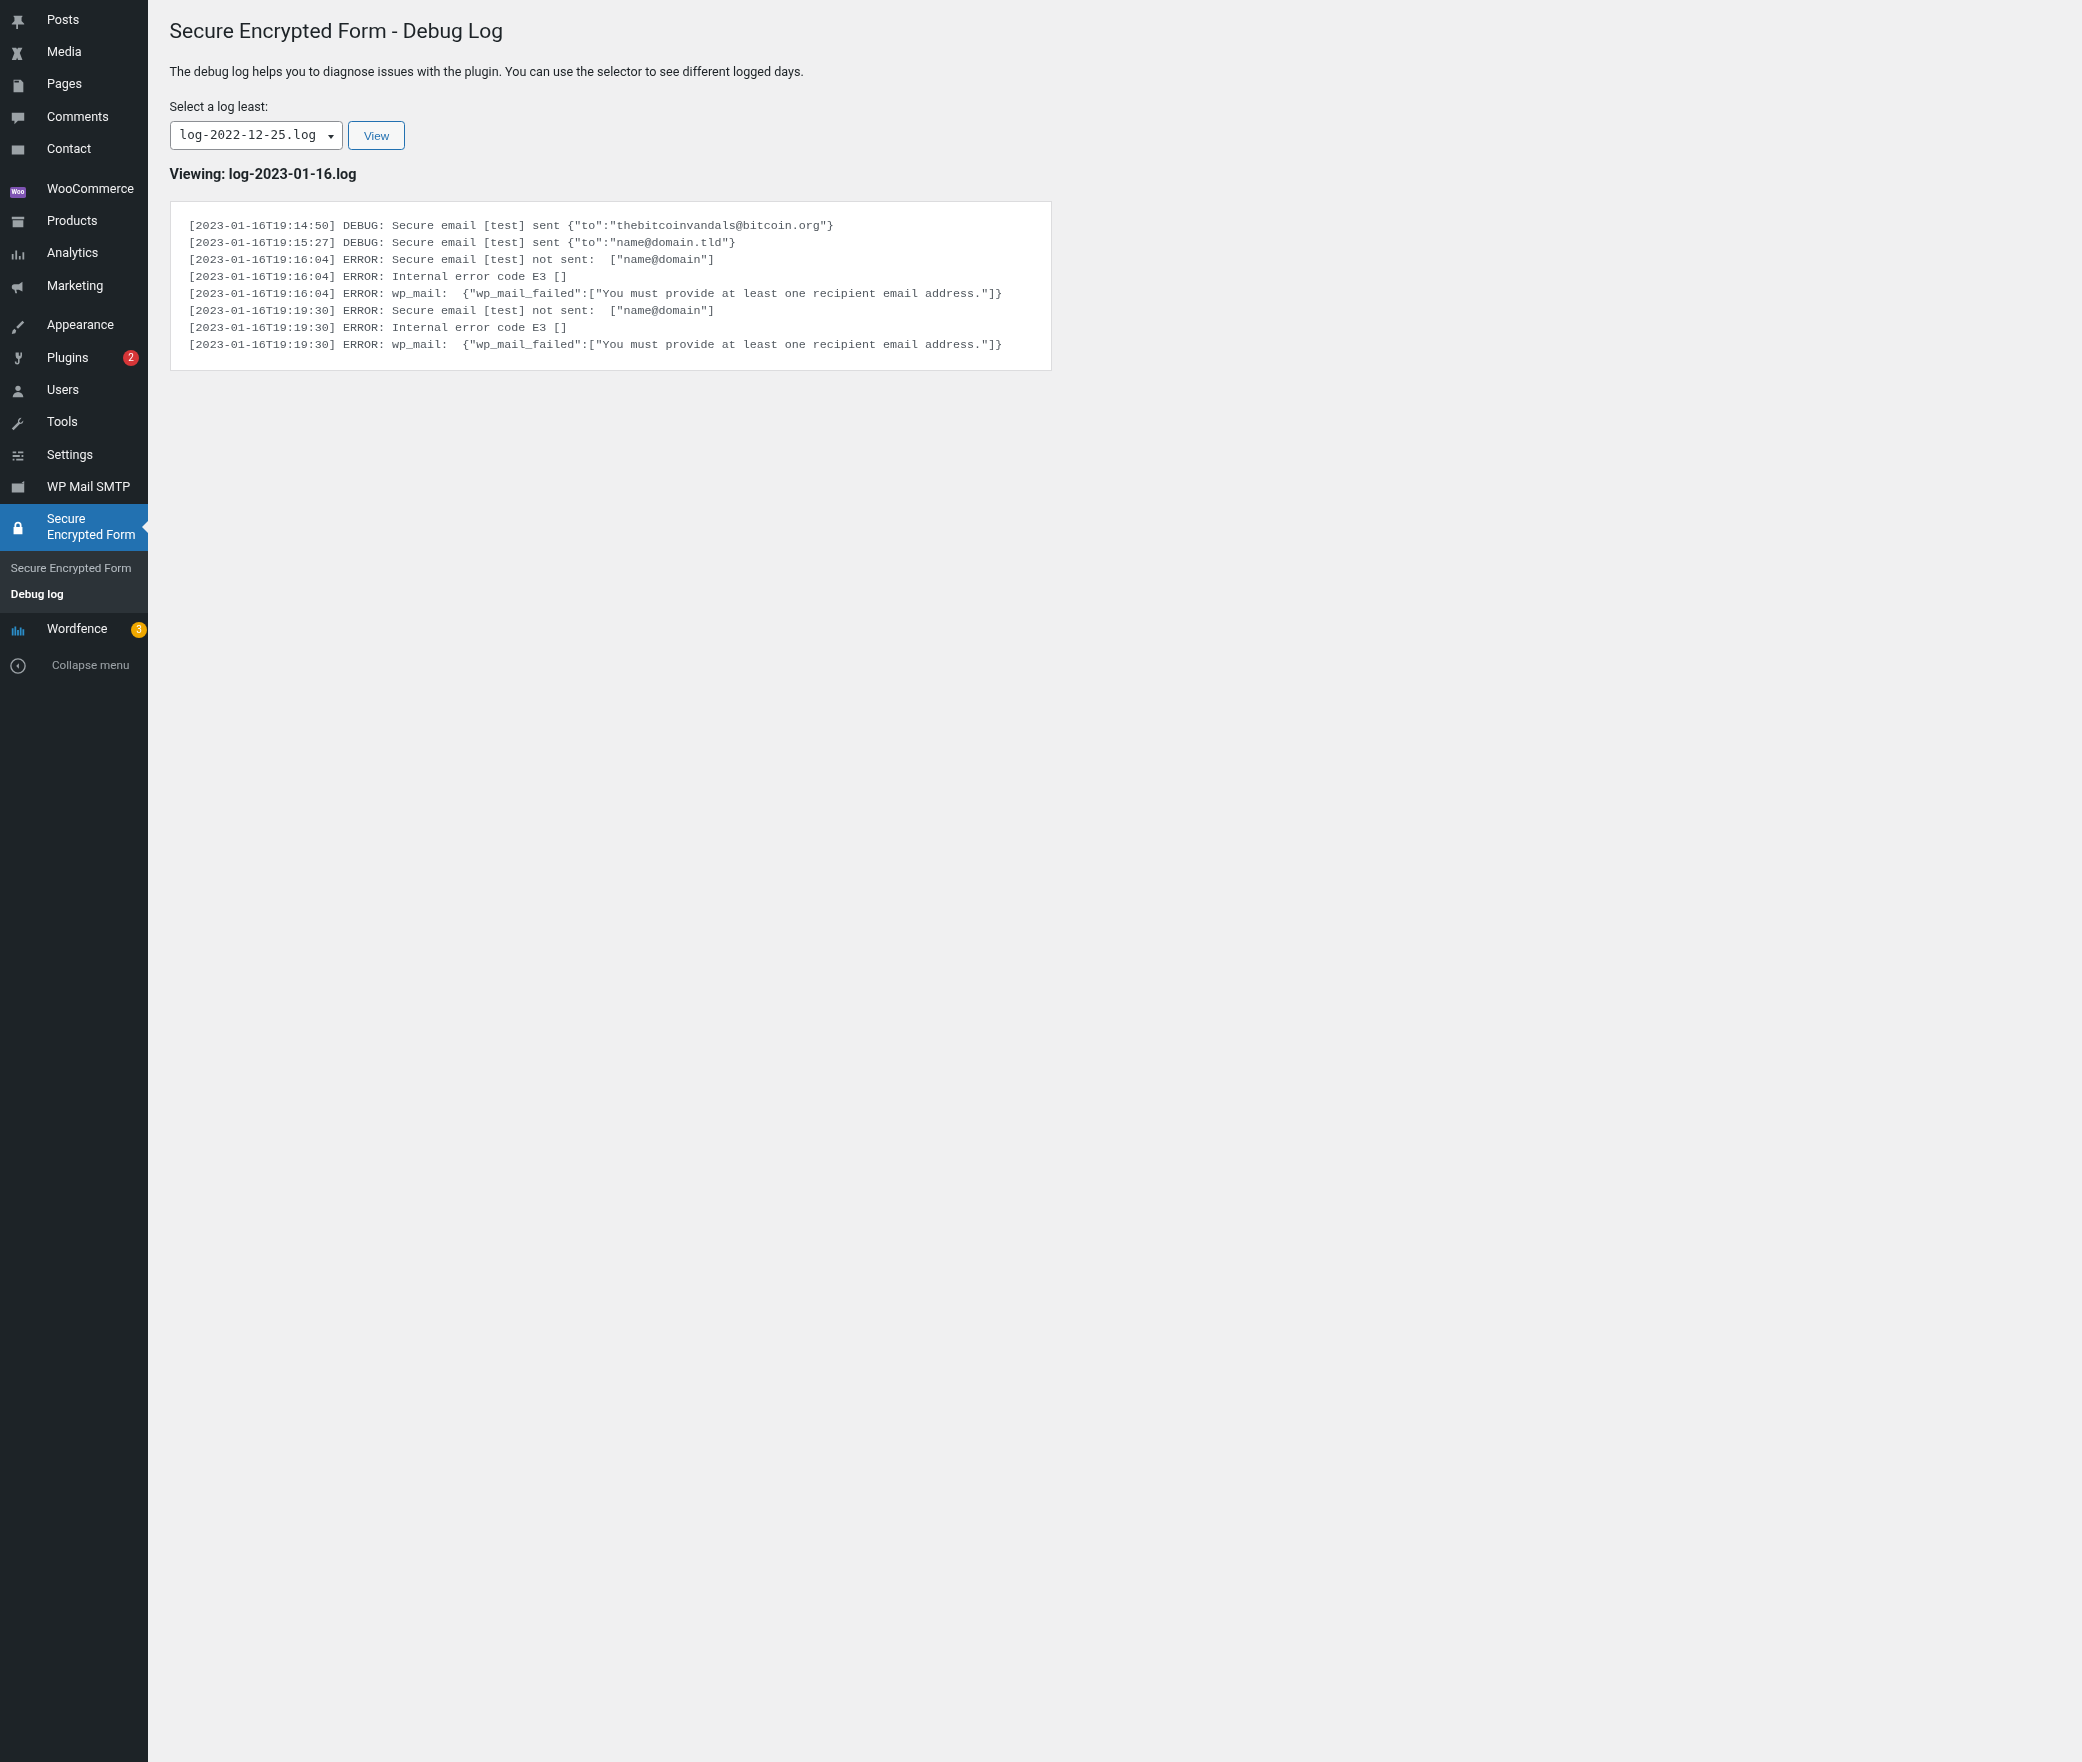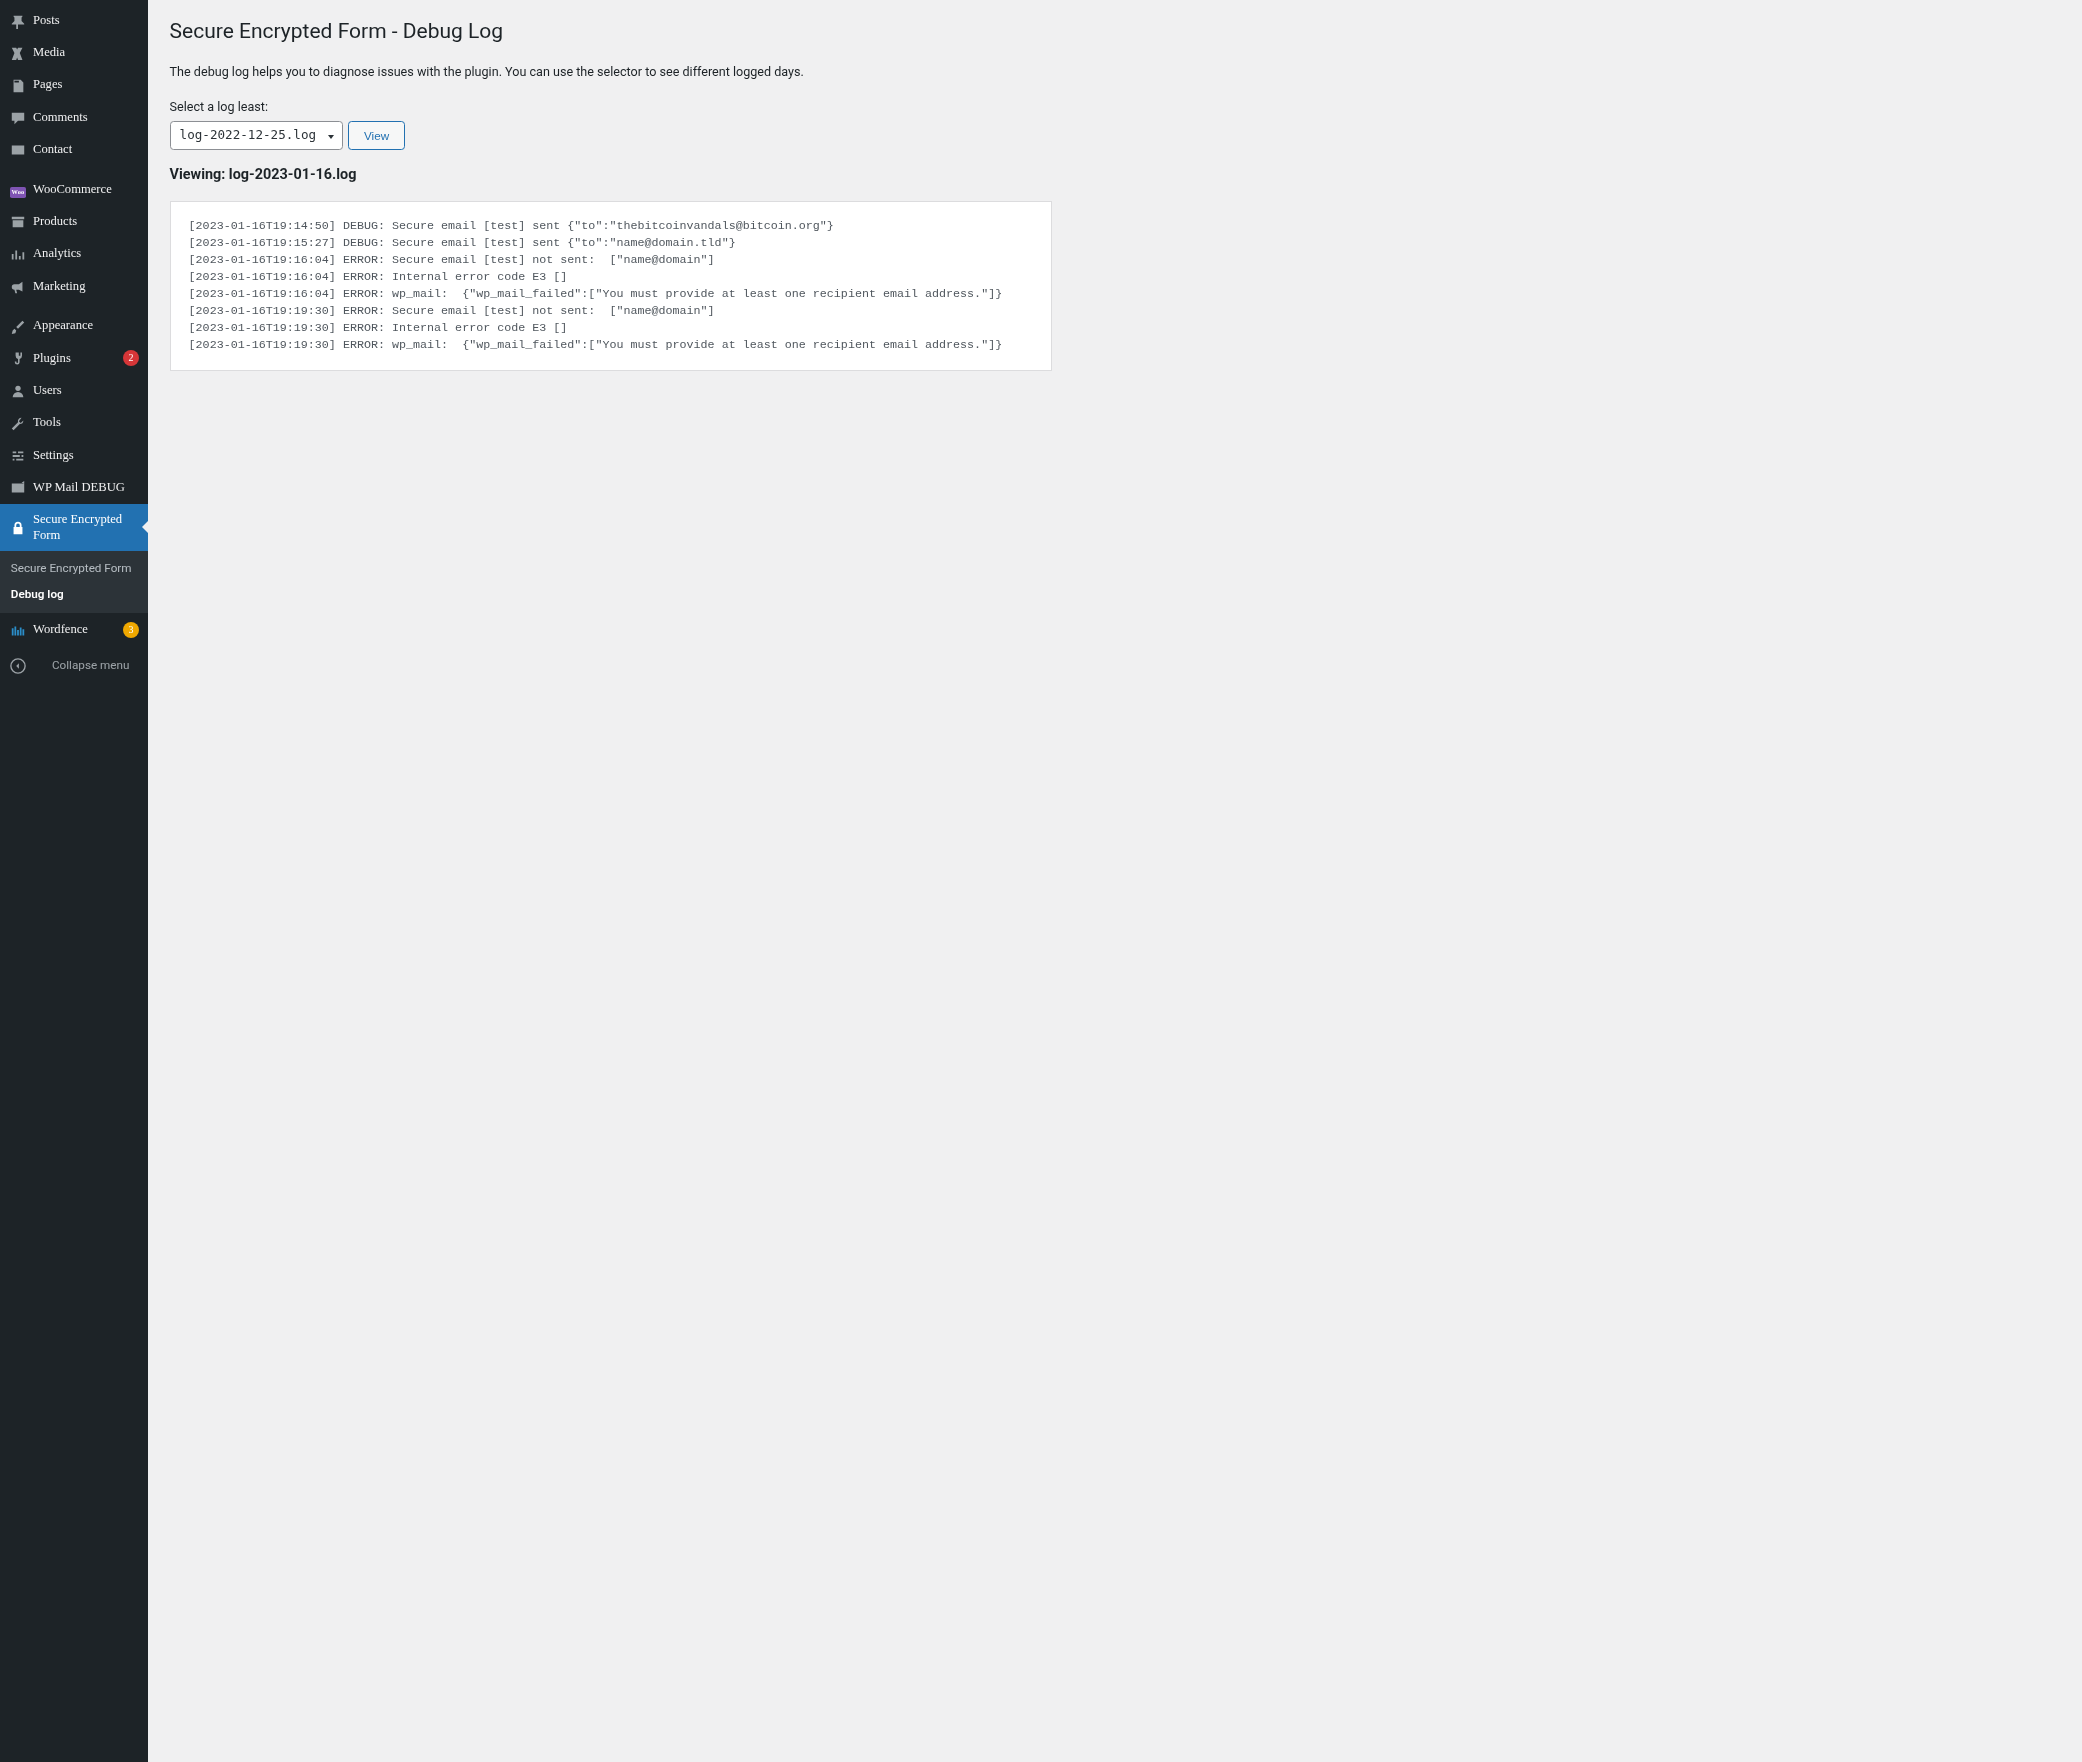--- a/index.html
+++ b/index.html
@@ -15,27 +15,26 @@
     width: 148px;
     background: #1d2327;
     color: #f0f0f1;
     flex-shrink: 0;
     padding-top: 3.6px;
     position: relative;
   }
   .sidebar-item {
     display: flex;
     align-items: center;
-    gap: 6px;
+    gap: 20px;
     padding: 7.2px 9px;
     color: #f0f0f1;
     font-size: 12.6px;
     cursor: pointer;
     position: relative;
-    font-family: Liberation Serif, serif;
   }
   .sidebar-item.active {
     background: #2271b1;
     color: #fff;
   }
   .sidebar-item .icon {
     width: 18px;
     height: 18px;
     display: inline-flex;
     align-items: flex-end;
@@ -322,21 +321,21 @@
           </svg>
         </span>
         <span class="label">Settings</span>
       </div>
       <div class="sidebar-item">
         <span class="icon">
           <svg viewBox="0 0 18 18">
             <use href="#i-mail"></use>
           </svg>
         </span>
-        <span class="label">WP Mail DEBUG</span>
+        <span class="label">WP Mail SMTP</span>
       </div>
       <div class="sidebar-item active">
         <span class="icon">
           <svg viewBox="0 0 18 18">
             <use href="#i-lock"></use>
           </svg>
         </span>
         <span class="label">Secure Encrypted Form</span>
       </div>
       <div class="submenu">

